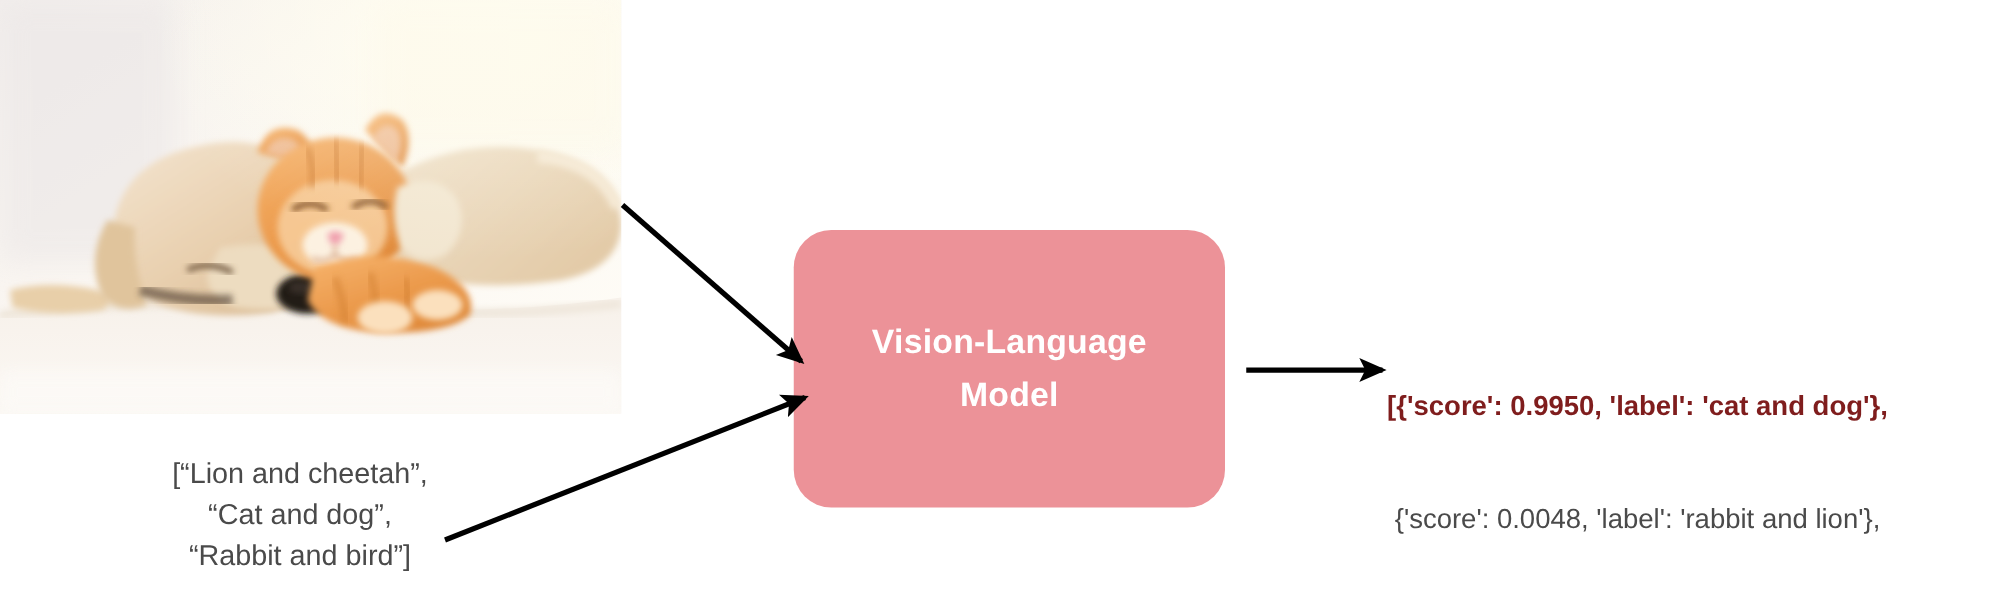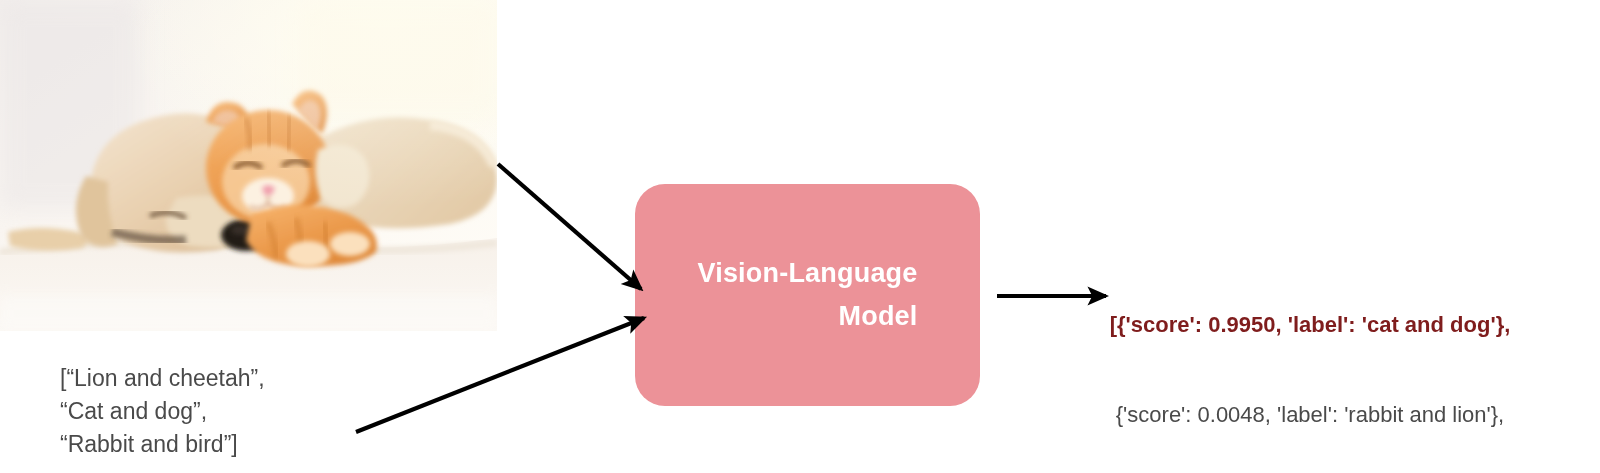--- a/index.html
+++ b/index.html
@@ -30,20 +30,21 @@
     background: #f6f2ee;
   }
   .photo-svg { display: block; width: 497px; height: 331px; }
 
   
   #prompt-list {
     position: absolute;
     left: 60px;
     top: 362px;
     width: 360px;
+    text-align: center;
     color: #4a4a4a;
     font-size: 23px;
     line-height: 33px;
     white-space: pre;
     letter-spacing: 0px;
   }
 
   
   #model-box {
     position: absolute;
@@ -55,21 +56,21 @@
     border-radius: 30px;
     display: flex;
     align-items: center;
     justify-content: center;
   }
   #model-box-label {
     color: #ffffff;
     font-size: 27px;
     font-weight: bold;
     line-height: 43px;
-    text-align: right;
+    text-align: center;
     white-space: pre-line;
     letter-spacing: 0.2px;
   }
 
   
   #arrows {
     position: absolute;
     left: 0;
     top: 0;
     width: 1600px;

